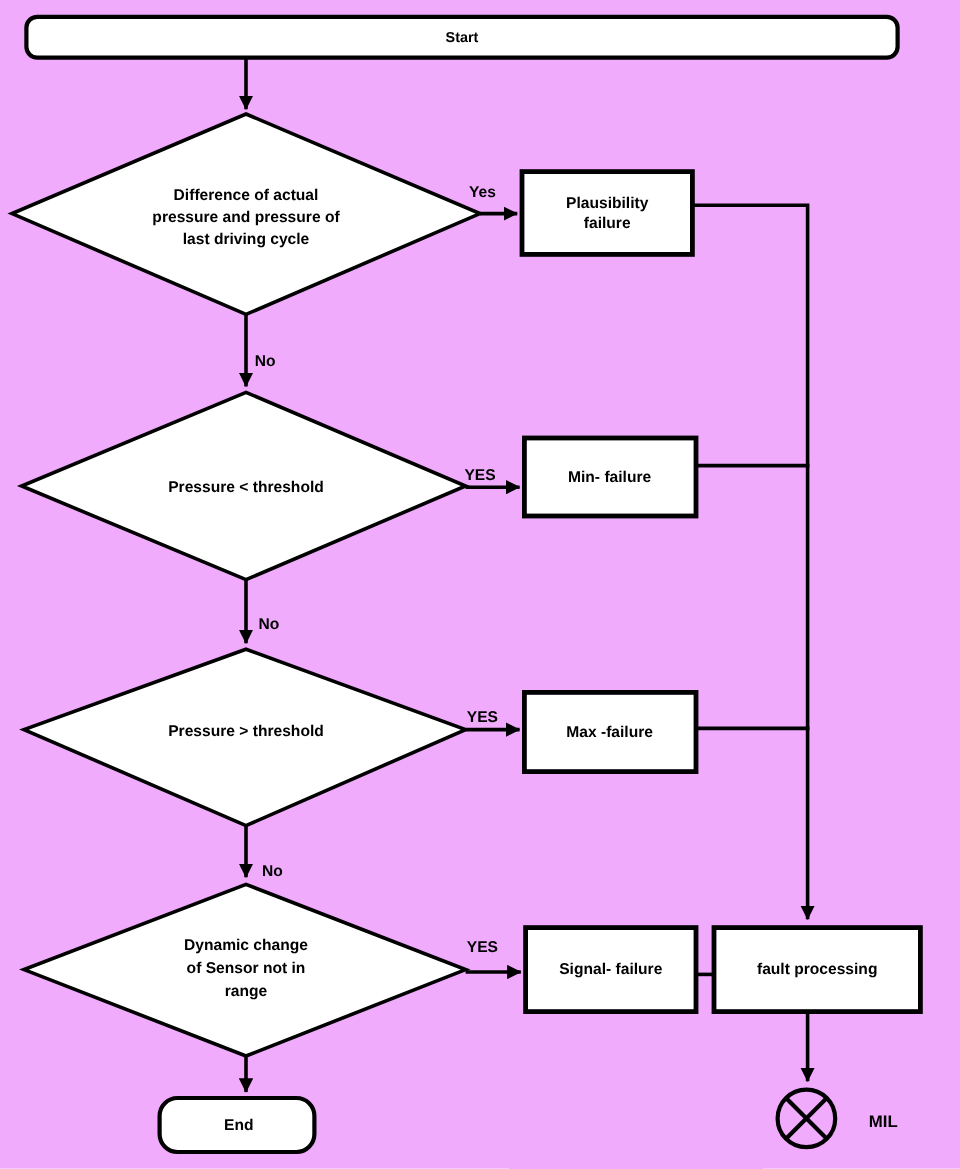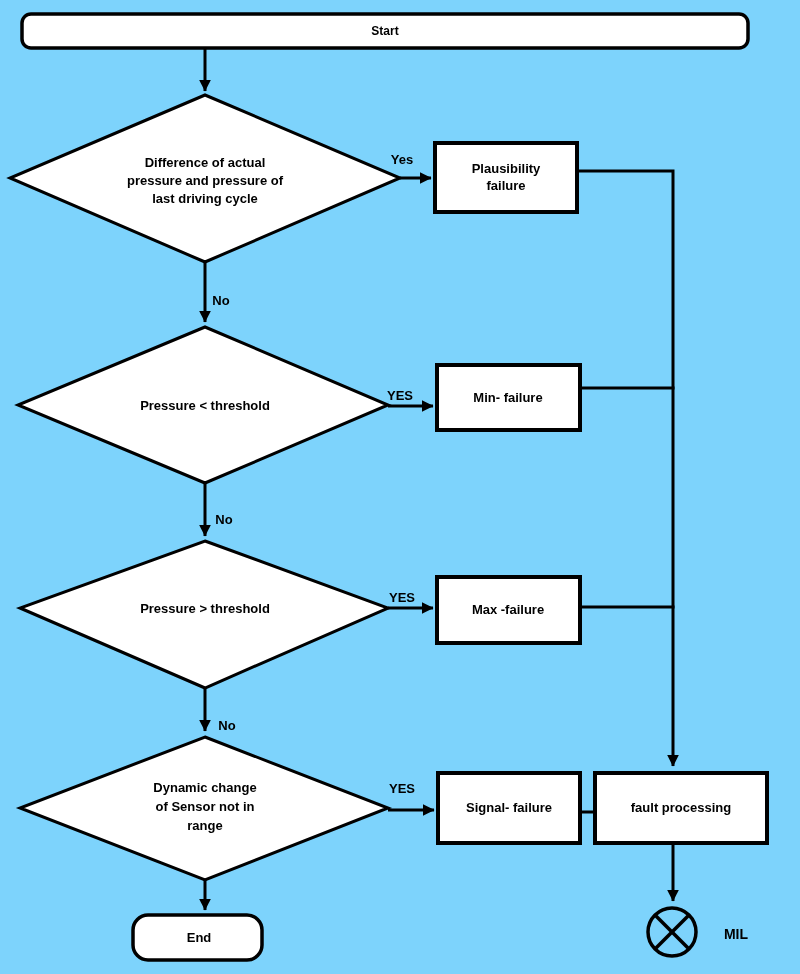--- a/index.html
+++ b/index.html
@@ -1,16 +1,16 @@
 <!DOCTYPE html>
 <html><head>
 <meta charset="utf-8">
 <style>
   html, body { margin: 0; padding: 0; background: #ffffff; }
-  .page { width: 800px; height: 974px; position: relative; background: #7dd3fc; }
+  .page { width: 800px; height: 974px; position: relative; background: #f0abfc; }
   svg { display: block; }
   .shape { fill: #ffffff; stroke: #000000; }
   .node-rect { stroke-width: 4; }
   .node-round { stroke-width: 3.5; }
   .node-diamond { stroke-width: 3; }
   .edge { stroke: #000000; stroke-width: 3; fill: none; }
   .lbl {
     font-family: "Liberation Sans", sans-serif;
     font-weight: bold;
     font-size: 13px;

